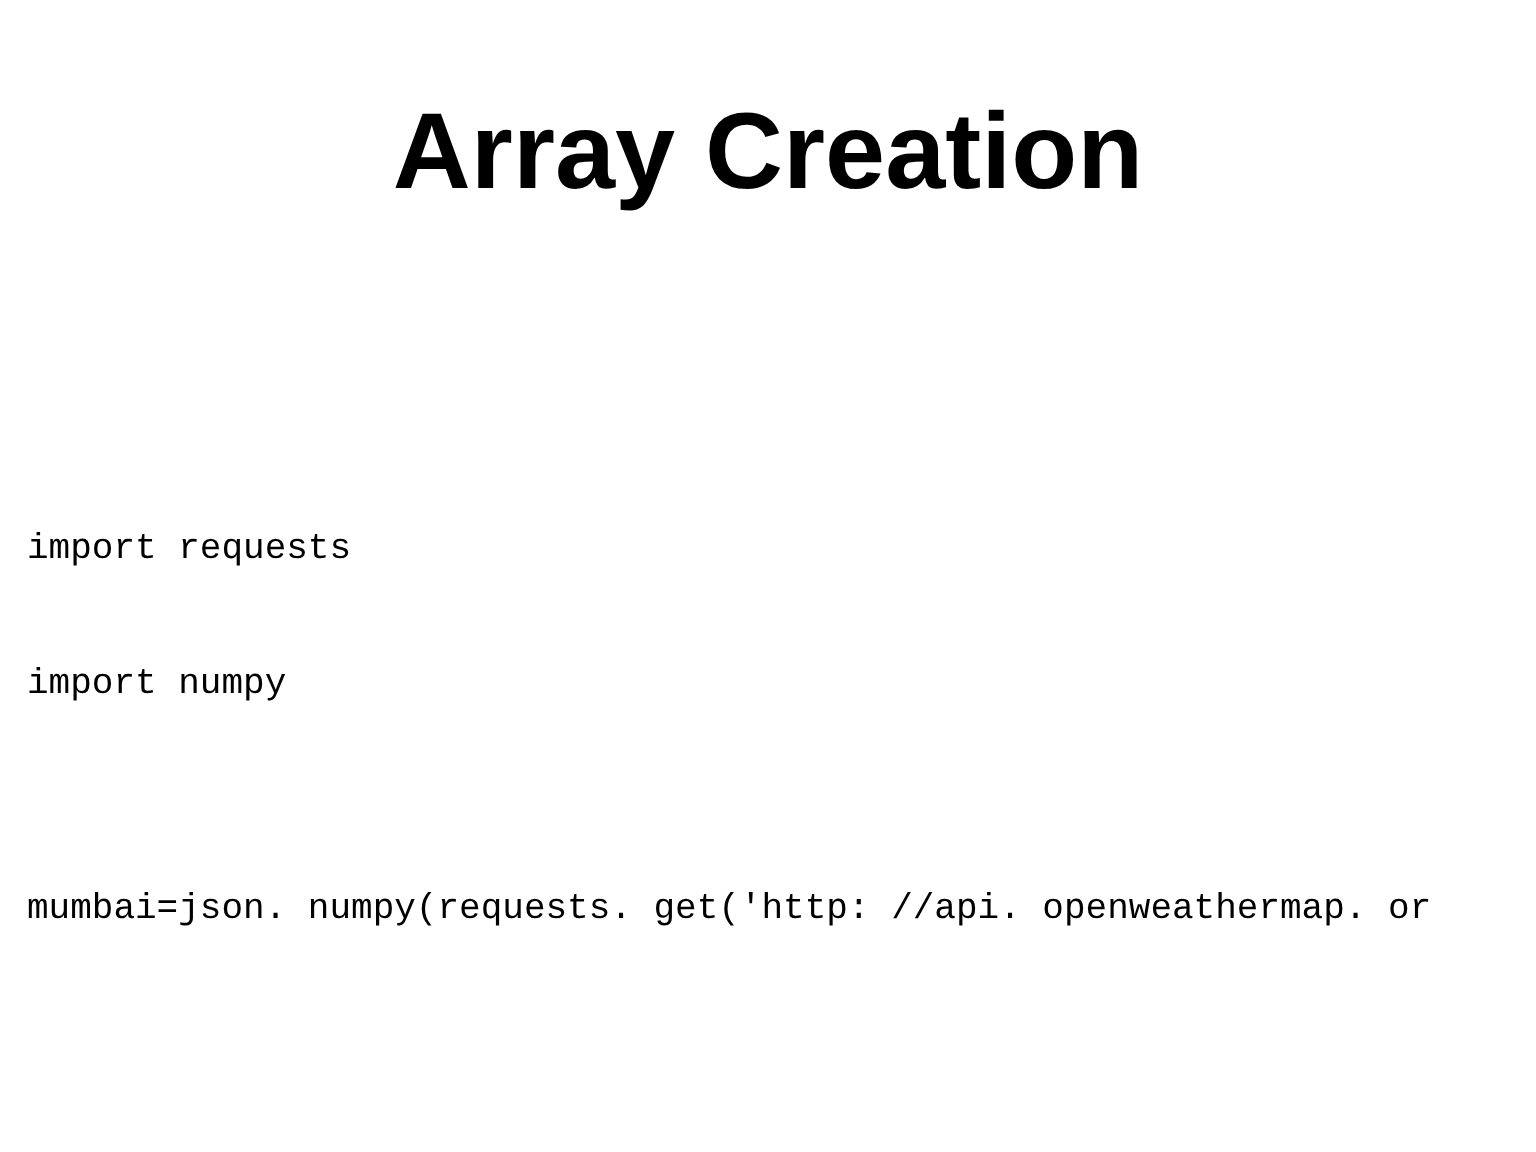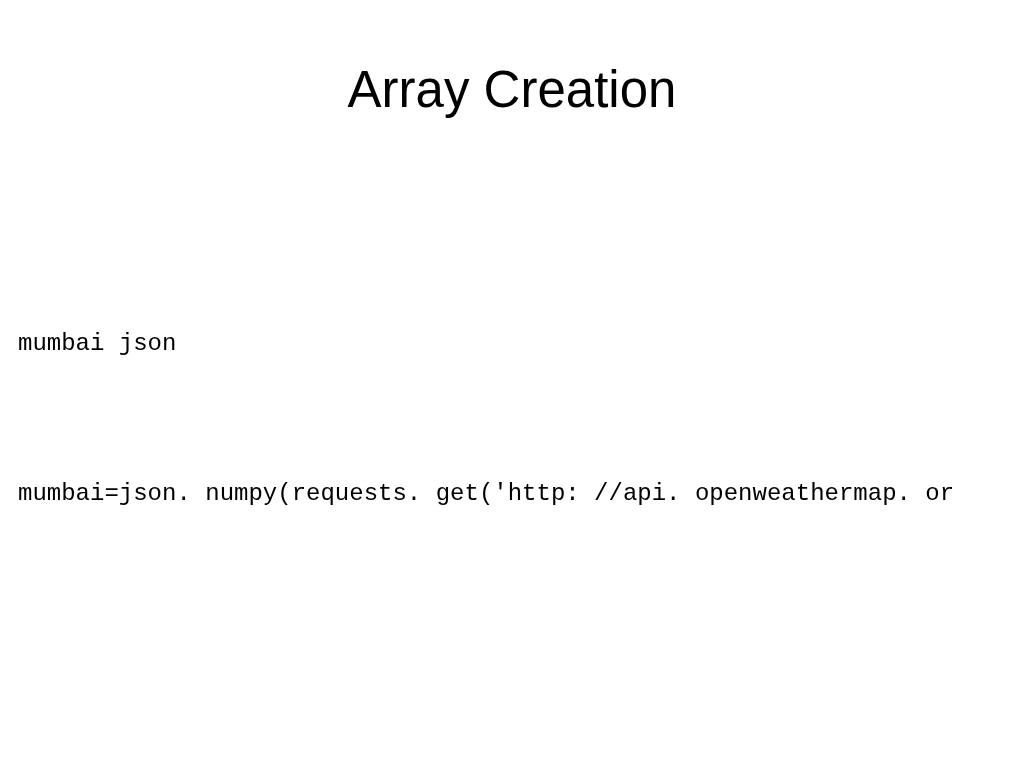--- a/index.html
+++ b/index.html
@@ -9,22 +9,22 @@
   }
   body {
     width: 1024px;
     height: 768px;
     background: #ffffff;
     font-family: Arial, Helvetica, sans-serif;
     overflow: hidden;
     position: relative;
   }
   .title {
-    font-size: 51px;
-    font-weight: normal;
+    font-size: 72px;
+    font-weight: bold;
     text-align: center;
     margin-top: 60px;
     color: #000;
     letter-spacing: 0px;
   }
   .code-block {
     font-family: "Courier New", Courier, monospace;
     font-size: 24px;
     line-height: 1.25;
     color: #000;
@@ -38,20 +38,21 @@
     overflow: hidden;
     width: 1006px;
   }
 </style>
 </head>
 <body>
 
 <h1 class="title">Array Creation</h1>
 
 <div class="code-block">
-  <div class="code-line">mumbai json</div>
+  <div class="code-line">import requests</div>
+  <div class="code-line">import numpy</div>
   <div class="code-line"></div>
   <div class="code-line">mumbai=json. numpy(requests. get('http: //api. openweathermap. or</div>
   
   
   
   
 </div>
 
 </body></html>

